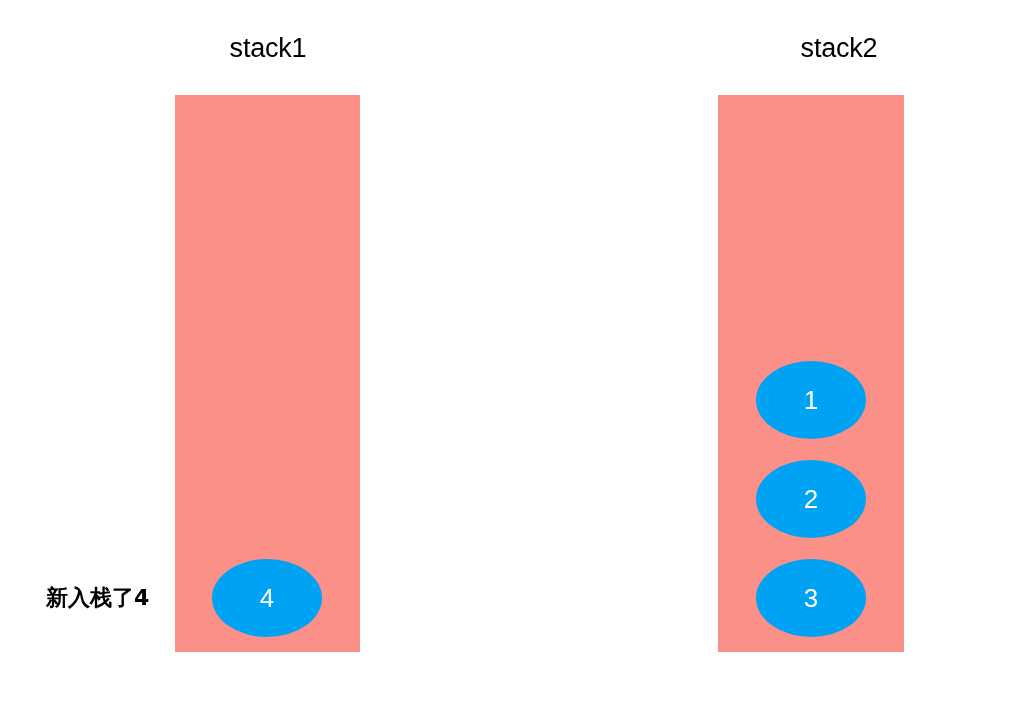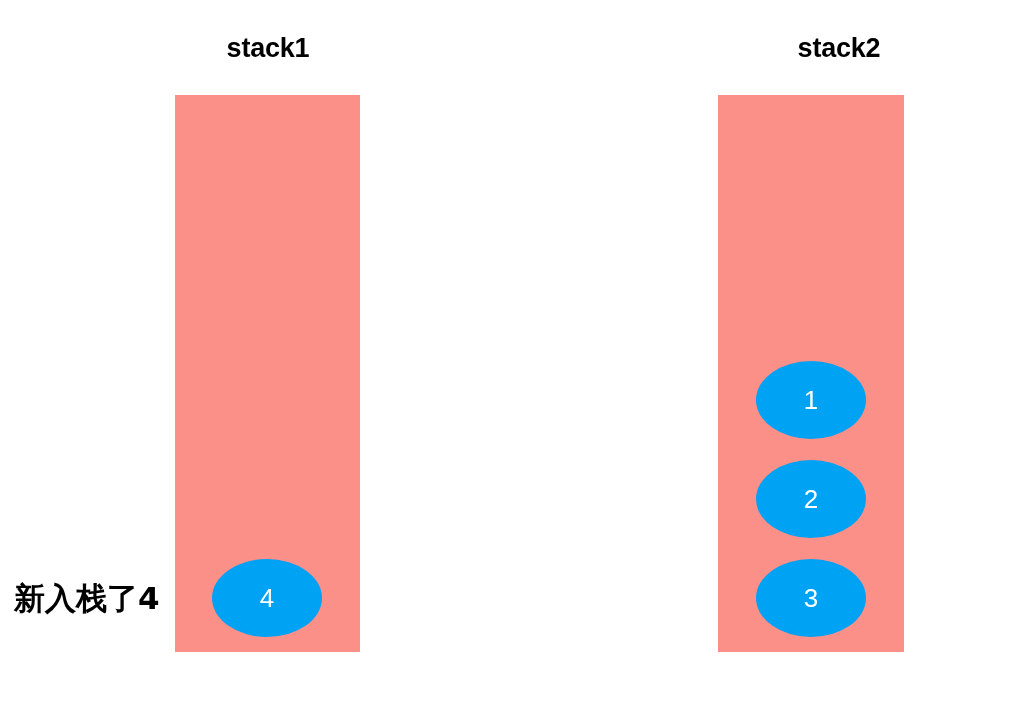--- a/index.html
+++ b/index.html
@@ -15,21 +15,21 @@
     width: 1010px;
     height: 714px;
     background: #ffffff;
     overflow: hidden;
   }
 
   
   .stack-title {
     position: absolute;
     font-size: 27px;
-    font-weight: bold;
+    font-weight: normal;
     color: #000000;
     letter-spacing: -0.2px;
     white-space: nowrap;
     text-align: center;
     transform: translateX(-50%);
     line-height: 1;
   }
 
   
   .stack-body {
@@ -51,27 +51,28 @@
     color: #ffffff;
     font-size: 26px;
     font-weight: normal;
     line-height: 1;
     user-select: none;
   }
 
   
   .annotation {
     position: absolute;
-    font-size: 31px;
+    font-size: 22px;
     font-weight: bold;
     color: #000000;
     white-space: nowrap;
     line-height: 1;
     transform: translateY(-50%);
     font-family: "DejaVu Sans", "Liberation Sans", sans-serif;
+    margin-left: 32px;
   }
 </style>
 </head>
 <body>
 
 <div id="canvas" style="width: 1010px; height: 714px; background: rgb(255, 255, 255);">
     <div class="stack-title" style="left: 268px; top: 35px; color: rgb(0, 0, 0);">stack1</div>
     <div class="stack-body" style="left: 175px; top: 95px; width: 185px; height: 557px; background: rgb(251, 144, 137);"></div>
     <div class="stack-node" style="left: 267px; top: 598px; width: 110px; height: 78px; background: rgb(0, 162, 243);">
       <span class="stack-node-label" style="color: rgb(255, 255, 255);">4</span>

